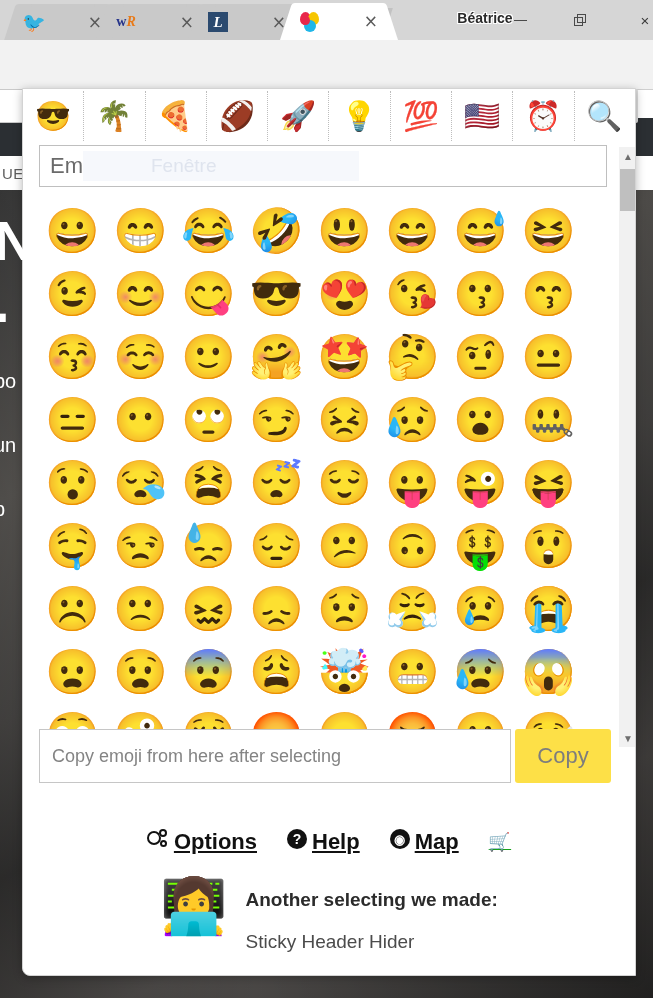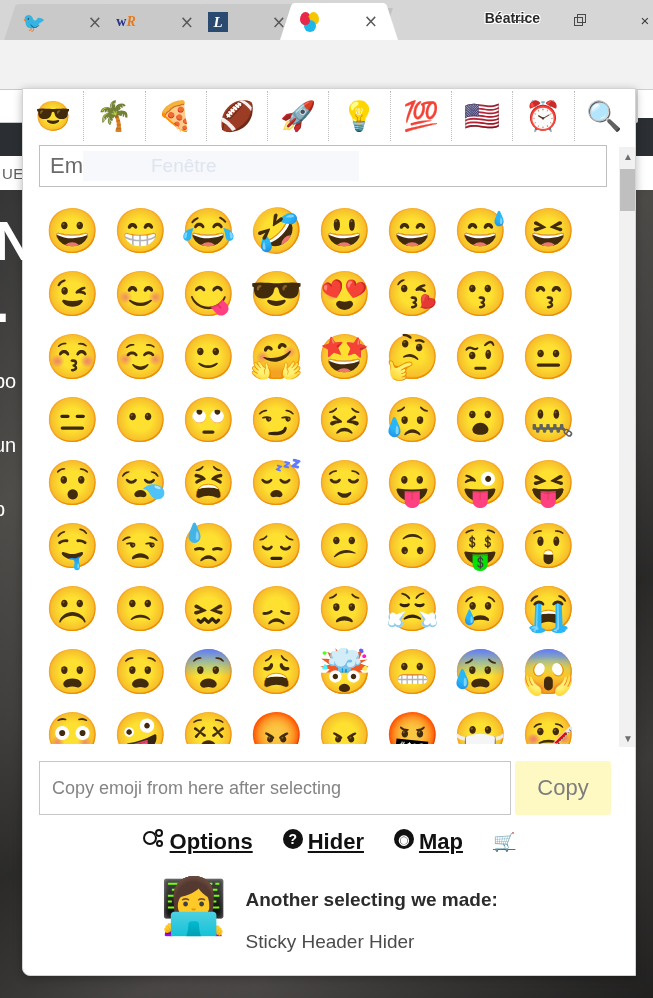--- a/index.html
+++ b/index.html
@@ -52,21 +52,21 @@
   .fav-emoji-logo i:nth-child(2){ width:11px;height:13px;left:8px;top:0px;background:#f7c600;border-radius:50% 50% 50% 50%/60% 60% 40% 40%;}
   .fav-emoji-logo i:nth-child(3){ width:12px;height:12px;left:4px;top:8px;background:#1fb6e8;}
   .fav-emoji-logo i:nth-child(4){ width:9px;height:9px;left:1px;top:4px;background:#e8274b;}
 
   .newtab-ghost {
     position: absolute; top: 8px; left: 318px; width: 70px; height: 30px;
     background: #c2c2c2; transform: skewX(-18deg);
   }
 
   .profile-name {
-    position: absolute; left: 430px; top: 10px; width: 110px; text-align: right;
+    position: absolute; left: 430px; top: 10px; width: 110px; text-align: center;
     font-size: 14px; color: #2a2a2a; font-weight: bold;
     text-shadow: 1px 1px 0 #fff, -1px -1px 0 #fff, 1px -1px 0 #fff, -1px 1px 0 #fff;
   }
   .win-btn { position: absolute; top: 6px; width: 40px; height: 28px;
              display: flex; align-items: center; justify-content: center;
              color: #3b3b3b; font-size: 15px; }
   .win-min { left: 500px; }
   .win-max { left: 560px; }
   .win-close { left: 625px; }
   .win-min-bar { width: 13px; height: 1px; background: #4a4a4a; }
@@ -171,27 +171,27 @@
   .scroller { position: absolute; left: 596px; top: 58px; width: 18px; height: 600px;
               background: #f1f1f1; }
   .sc-arrow { position: absolute; left: 0; width: 18px; height: 18px;
               display: flex; align-items: center; justify-content: center;
               color: #6e6e6e; font-size: 10px; }
   .sc-up { top: 0; }
   .sc-down { bottom: 0; }
   .sc-thumb { position: absolute; left: 1px; top: 22px; width: 16px; height: 42px;
               background: #bfbfbf; }
 
-  .copy-row { position: absolute; left: 16px; top: 672px; width: 572px; height: 46px;
+  .copy-row { position: absolute; left: 16px; top: 640px; width: 572px; height: 46px;
               display: flex; }
   .copy-input { flex: 1 1 auto; height: 54px; border: 1px solid #c6c6c6; background: #fff;
                 font-size: 18px; color: #737373; padding: 0 12px;
                 font-family: "Liberation Sans", sans-serif; }
   .copy-input::placeholder { color: #848484; opacity: 1; }
-  .copy-btn { width: 96px; height: 54px; background: #fef9c3; border: none;
+  .copy-btn { width: 96px; height: 54px; background: #fde047; border: none;
               color: #7d7d7d; font-size: 22px; border-radius: 3px; margin-left: 4px;
               font-family: "Liberation Sans", sans-serif; }
 
   .links-row { position: absolute; left: 0; top: 740px; width: 612px;
                display: flex; align-items: center; justify-content: center; gap: 30px; }
   .lnk { display: flex; align-items: flex-start; gap: 5px; font-size: 22px;
          color: #111; text-decoration: underline; font-weight: bold; }
   .lnk.green { color: #17a01a; }
   .lnk-ico { font-size: 18px; text-decoration: none; display: inline-block; }
   .gear-ico { position: relative; width: 22px; height: 20px; }
@@ -443,21 +443,21 @@
       <a class="lnk">
         <span class="gear-ico">
             <b></b>
             <b></b>
             <b></b>
           </span>
         <span>Options</span>
       </a>
       <a class="lnk">
         <span class="q-ico">?</span>
-        <span>Hider</span>
+        <span>Help</span>
       </a>
       <a class="lnk">
         <span class="globe-ico">◉</span>
         <span>Map</span>
       </a>
       <a class="lnk green">
         <span class="lnk-ico">🛒</span>
       </a>
     </div>
 

